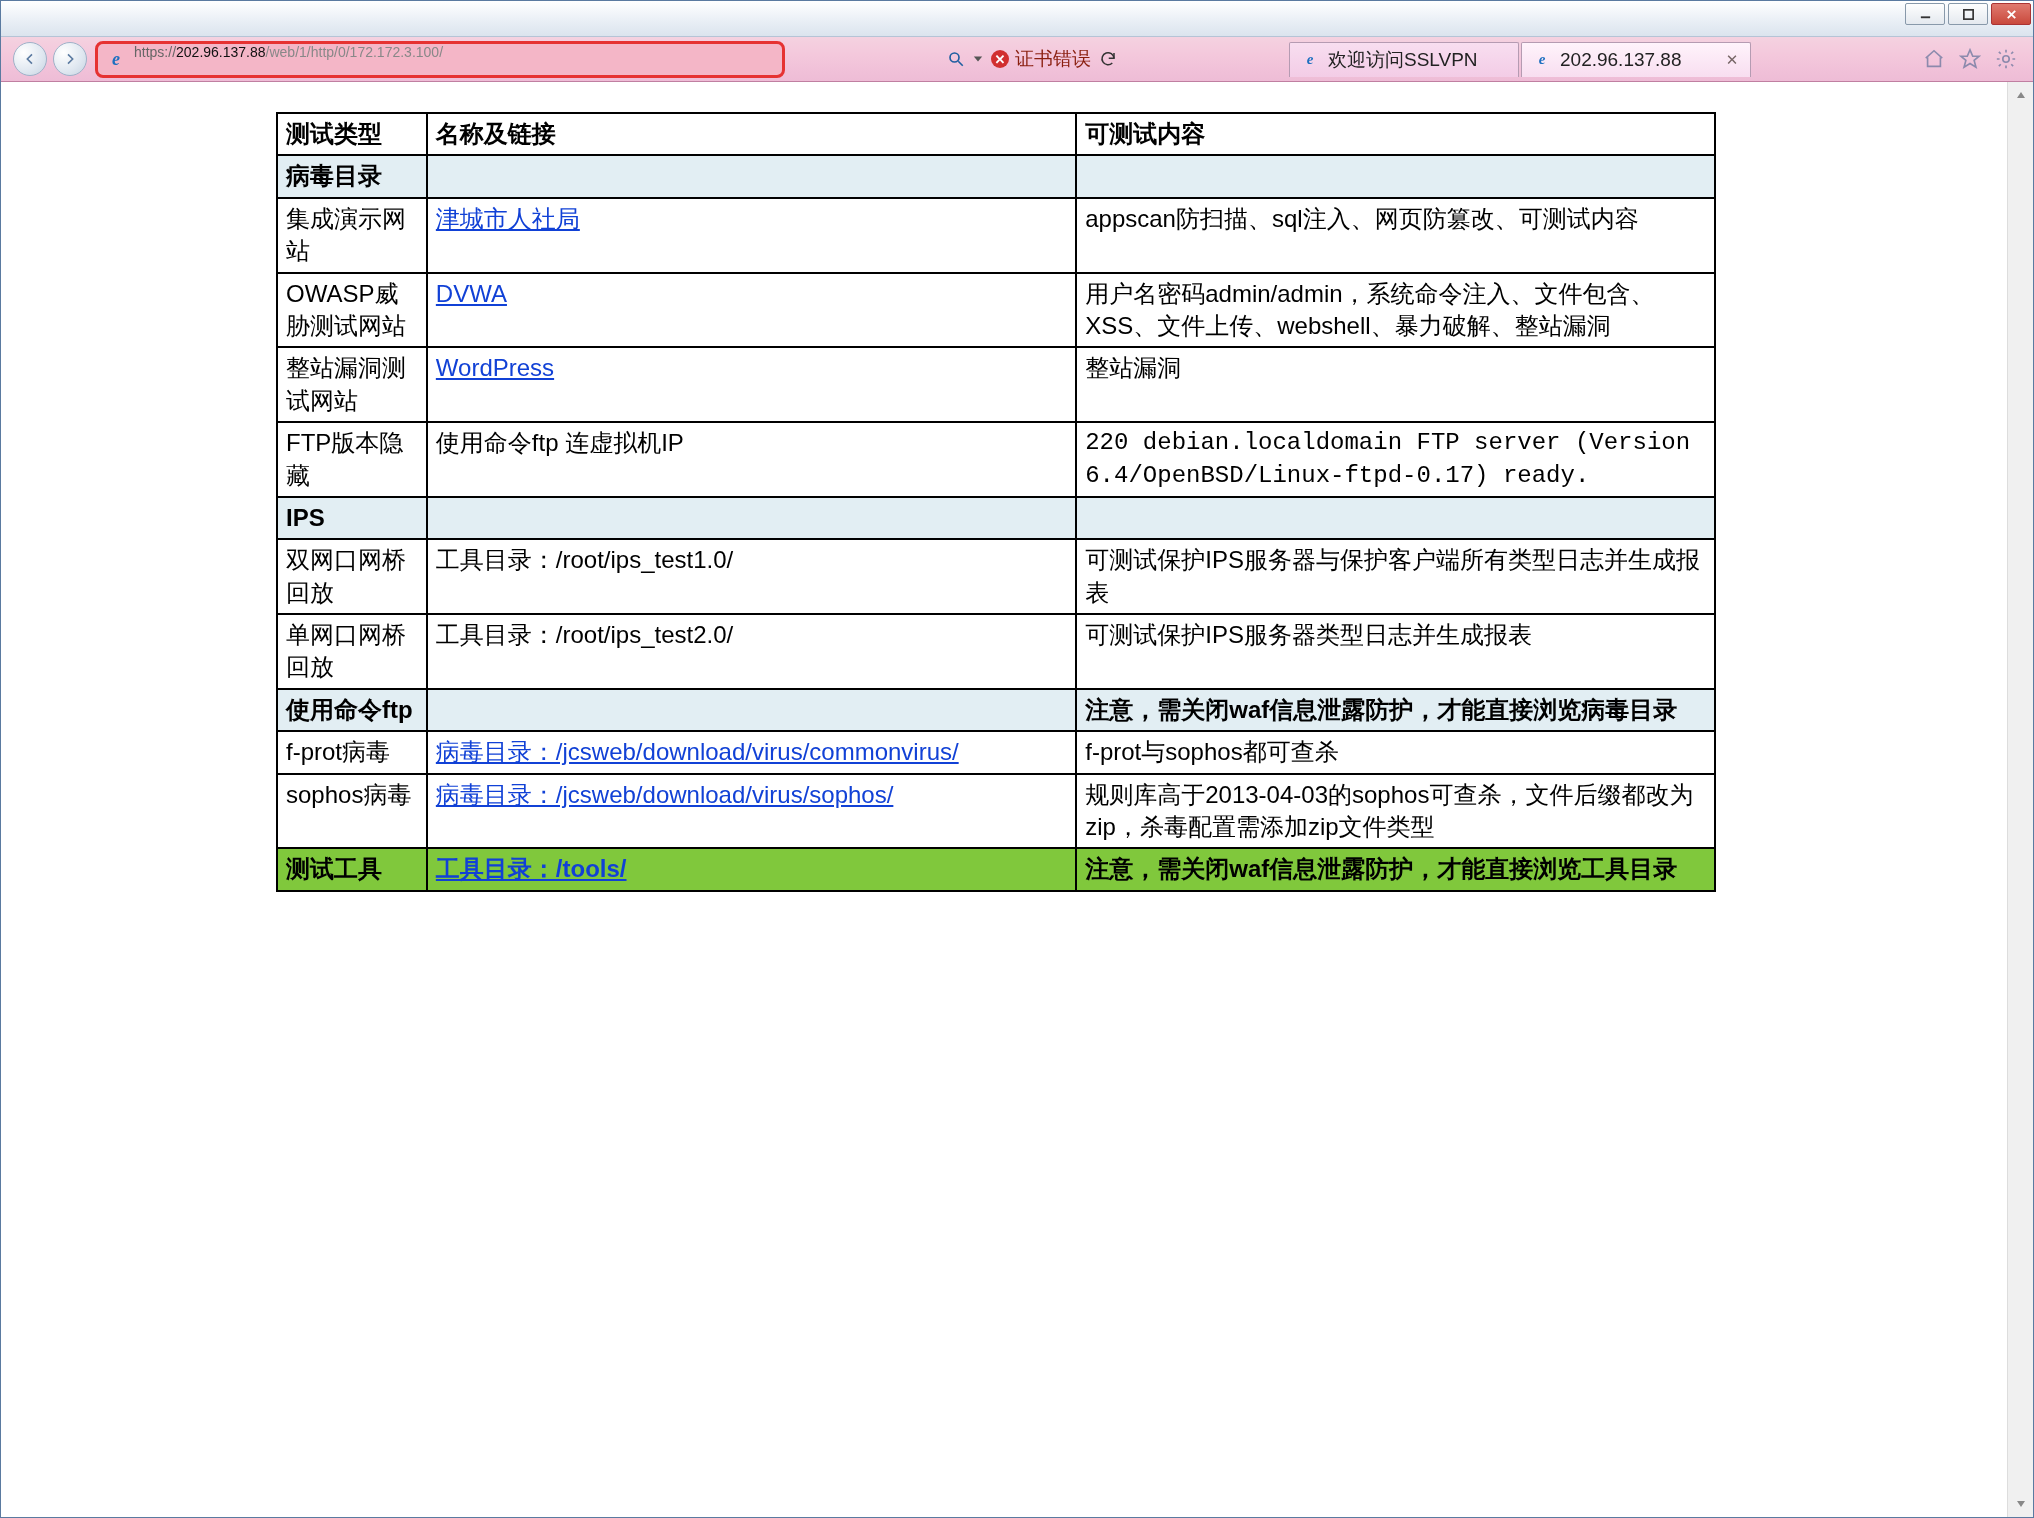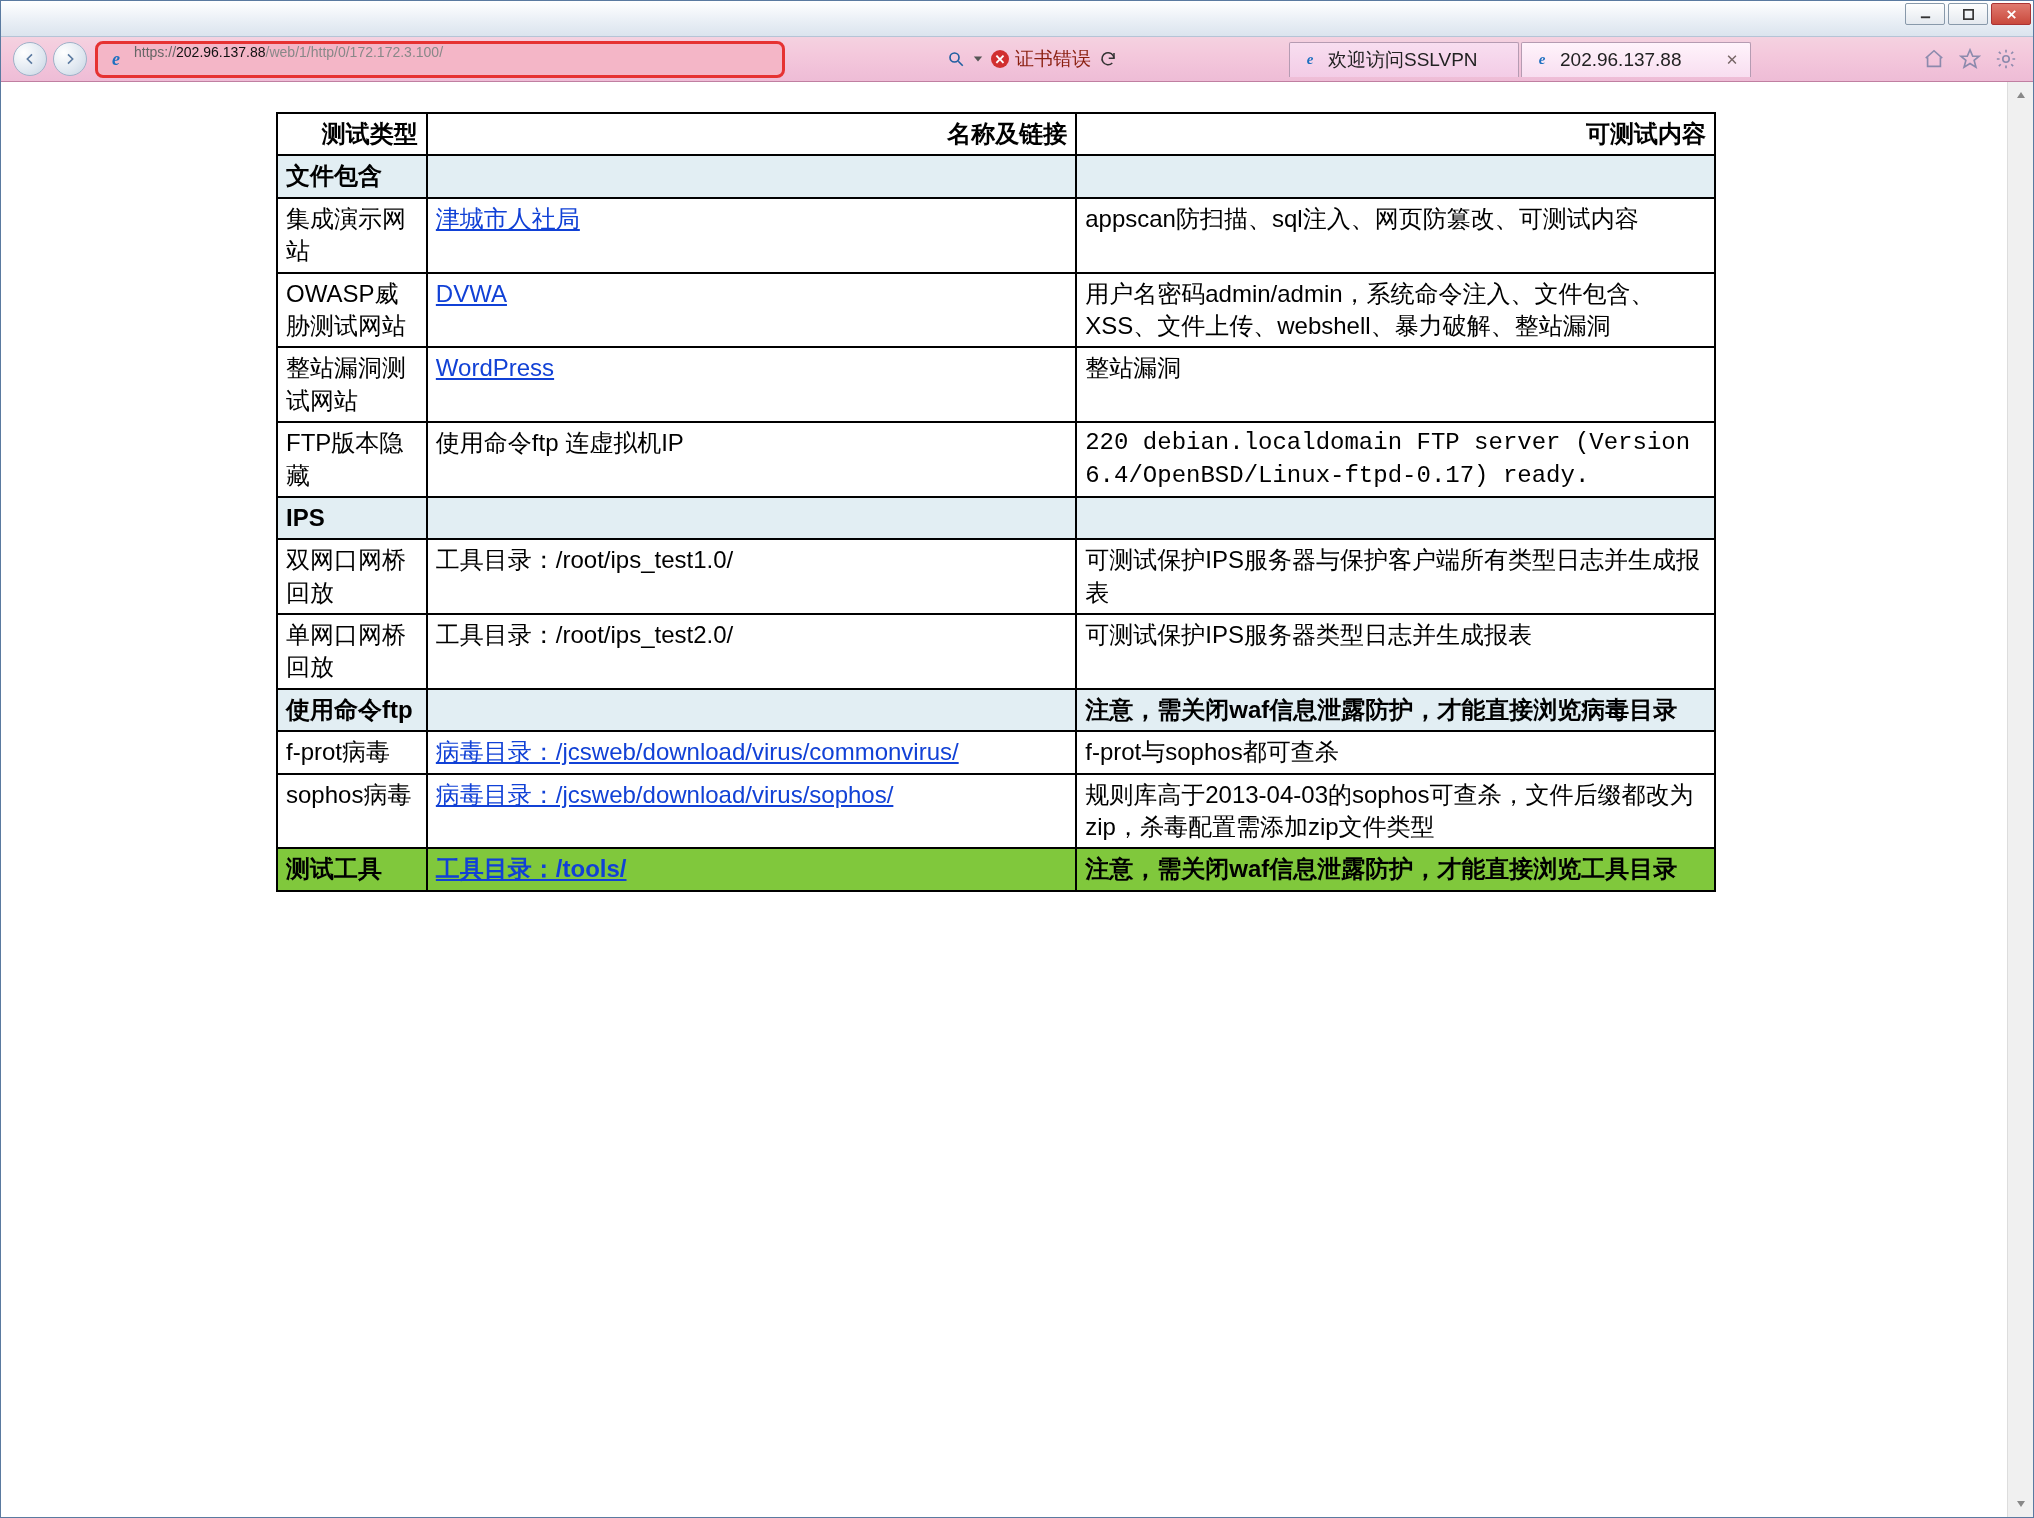--- a/index.html
+++ b/index.html
@@ -112,21 +112,21 @@
       font-size:24px;
       color:#000;
     }
     table.grid td, table.grid th {
       border:2px solid #000;
       padding:4px 8px;
       vertical-align:top;
       line-height:1.35;
     }
     table.grid th {
-      font-weight:600; text-align:right;
+      font-weight:600; text-align:left;
       background:#fff;
     }
     .section { background:#e2eef3; font-weight:700; }
     .row-green { background:#80c83c; font-weight:700;}
     .row-green td { font-weight:700;}
     .lnk { color:#1141d6; text-decoration:underline;margin-top:32px; }
     .mono { font-family: "Consolas","Menlo","Courier New",monospace; }
 
     .col-a { width:150px; }
     .col-b { width:650px; }
@@ -242,21 +242,21 @@
             </colgroup>
           <tbody>
               <tr>
             <th>测试类型</th>
             <th>名称及链接</th>
             <th>可测试内容</th>
           </tr>
           </tbody>
             <tbody id="tbody">
               <tr class="section">
-                <td>文件包含</td>
+                <td>病毒目录</td>
                 <td></td>
                 <td></td>
               </tr>
               <tr>
                 <td>集成演示网站</td>
                 <td><a class="lnk" href="#">津城市人社局</a></td>
                 <td>appscan防扫描、sql注入、网页防篡改、可测试内容</td>
               </tr>
               <tr>
                 <td>OWASP威胁测试网站</td>

